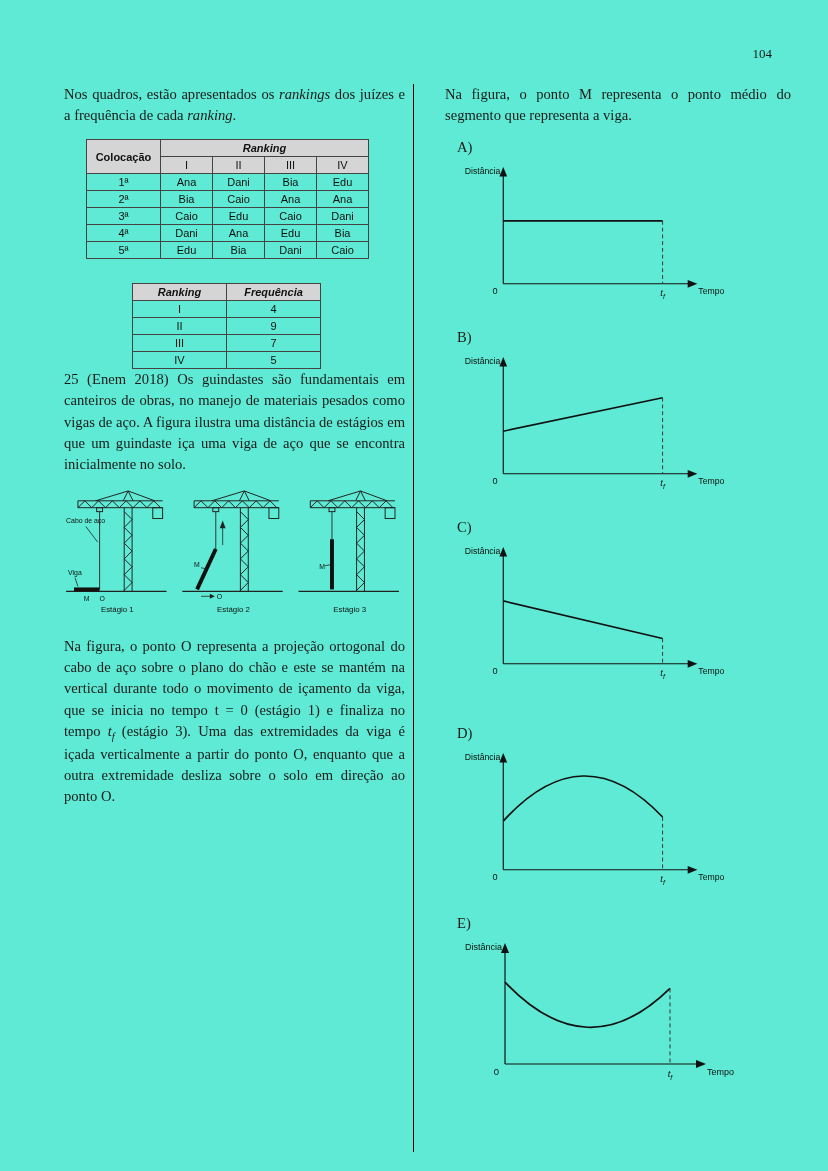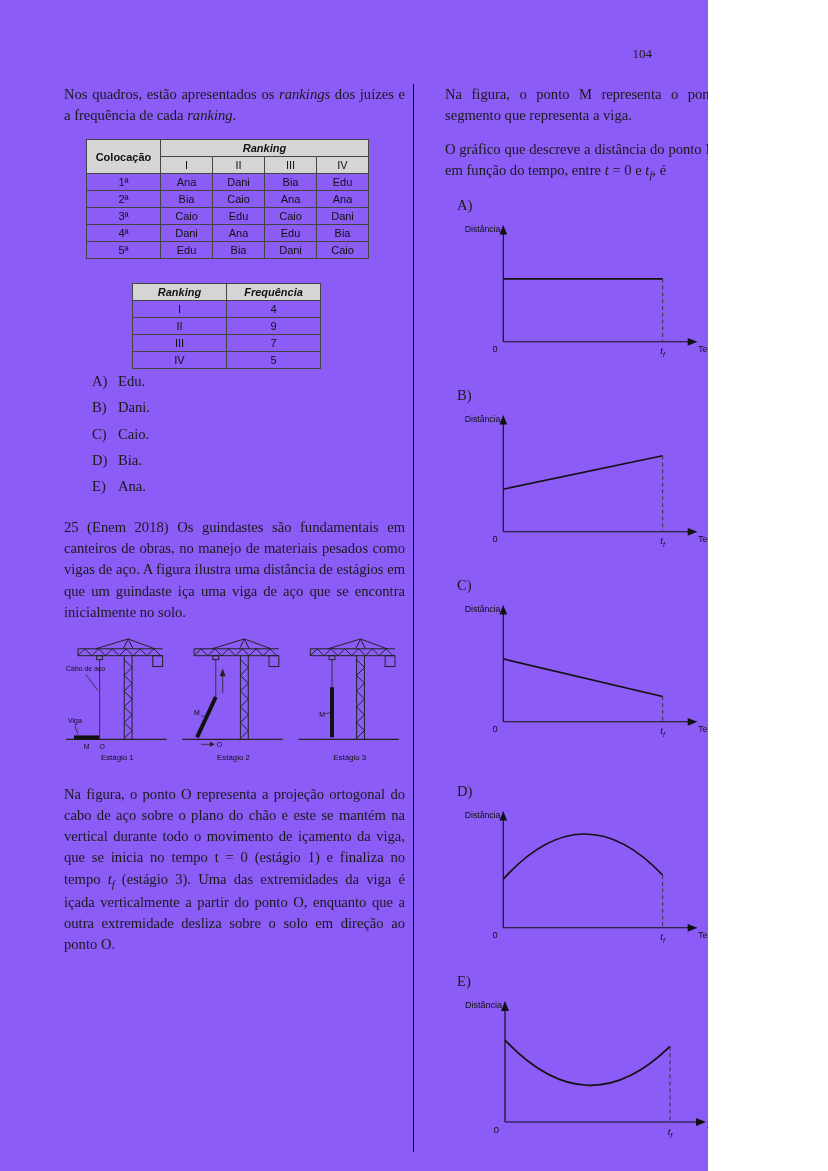--- a/index.html
+++ b/index.html
@@ -1,18 +1,18 @@
 <!DOCTYPE html>
 <html><head>
 <meta charset="utf-8">
 <style>
   *{box-sizing:border-box;margin:0;padding:0}
   html,body{background:#ffffff}
   body{width:828px;height:1171px;font-family:"Liberation Serif",serif;color:#1a1a1a}
-  .page{position:relative;width:708px;height:1171px;background:#8b5cf6;overflow:hidden}
+  .page{position:relative;width:828px;height:1171px;background:#5eead4;overflow:hidden}
   .page-number{position:absolute;top:46px;right:56px;font-size:13px}
   .divider{position:absolute;left:413px;top:84px;width:1px;height:1068px;background:#000}
   .col{position:absolute;top:84px}
   .col-left{left:64px;width:341px}
   .col-right{left:445px;width:346px}
   .para{font-size:14.6px;line-height:1.45;text-align:justify;margin-bottom:13px}
   .seg-bold{font-weight:400}
   .seg-italic{font-style:italic}
   .seg-sub{font-style:italic;font-size:0.72em;vertical-align:sub}
   table{border-collapse:collapse;font-family:"Liberation Sans",sans-serif;font-size:11px;color:#111}
@@ -134,37 +134,20 @@
           <td>7</td>
         </tr>
         <tr>
           <td>IV</td>
           <td>5</td>
         </tr>
       </tbody>
     </table>
 
 
-    <div class="options">
-      <div class="option">
-        <span class="opt-letter">A)</span><span>Edu.</span>
-      </div>
-      <div class="option">
-        <span class="opt-letter">B)</span><span>Dani.</span>
-      </div>
-      <div class="option">
-        <span class="opt-letter">C)</span><span>Caio.</span>
-      </div>
-      <div class="option">
-        <span class="opt-letter">D)</span><span>Bia.</span>
-      </div>
-      <div class="option">
-        <span class="opt-letter">E)</span><span>Ana.</span>
-      </div>
-    </div>
 
     <p class="para"><span class="seg-bold">25 (Enem 2018)</span><span> Os guindastes são fundamentais em canteiros de obras, no manejo de materiais pesados como vigas de aço. A figura ilustra uma distância de estágios em que um guindaste iça uma viga de aço que se encontra inicialmente no solo.</span></p>
 
     <div class="figure-wrap">
       <svg viewBox="0 0 345 130" width="340" height="128">
         <defs>
           <g id="crane" stroke="#222" stroke-width="1" fill="none">
             <line x1="12" y1="13" x2="98" y2="13"></line>
             <line x1="12" y1="20" x2="98" y2="20"></line>
             <line x1="12" y1="13" x2="12" y2="20"></line>
@@ -221,21 +204,20 @@
 
     <p class="para"><span>Na figura, o ponto O representa a projeção ortogonal do cabo de aço sobre o plano do chão e este se mantém na vertical durante todo o movimento de içamento da viga, que se inicia no tempo t = 0 (estágio 1) e finaliza no tempo </span><span class="seg-italic">t</span><span class="seg-sub">f</span><span> (estágio 3). Uma das extremidades da viga é içada verticalmente a partir do ponto O, enquanto que a outra extremidade desliza sobre o solo em direção ao ponto O.</span></p>
 
 
   </div>
 
   <div class="col col-right">
 
     <p class="para">Na figura, o ponto M representa o ponto médio do segmento que representa a viga.</p>
 
-    <p class="para"><span>O gráfico que descreve a distância do ponto M ao ponto O, em função do tempo, entre </span><span class="seg-italic">t</span><span> = 0 e </span><span class="seg-italic">t</span><span class="seg-sub">f</span><span>, é</span></p>
 
     <div class="graph-block">
       <div class="gletter">A)</div>
       <svg viewBox="0 0 290 160" width="280" height="155">
         <line class="axis" x1="50" y1="130" x2="50" y2="18"></line>
         <polygon class="arrow" points="46,19 50,9 54,19"></polygon>
         <line class="axis" x1="50" y1="130" x2="242" y2="130"></line>
         <polygon class="arrow" points="241,126 251,130 241,134"></polygon>
         <text class="ylab" x="47" y="16" text-anchor="end">Distância</text>
         <text class="olab" x="44" y="141" text-anchor="end">0</text>

